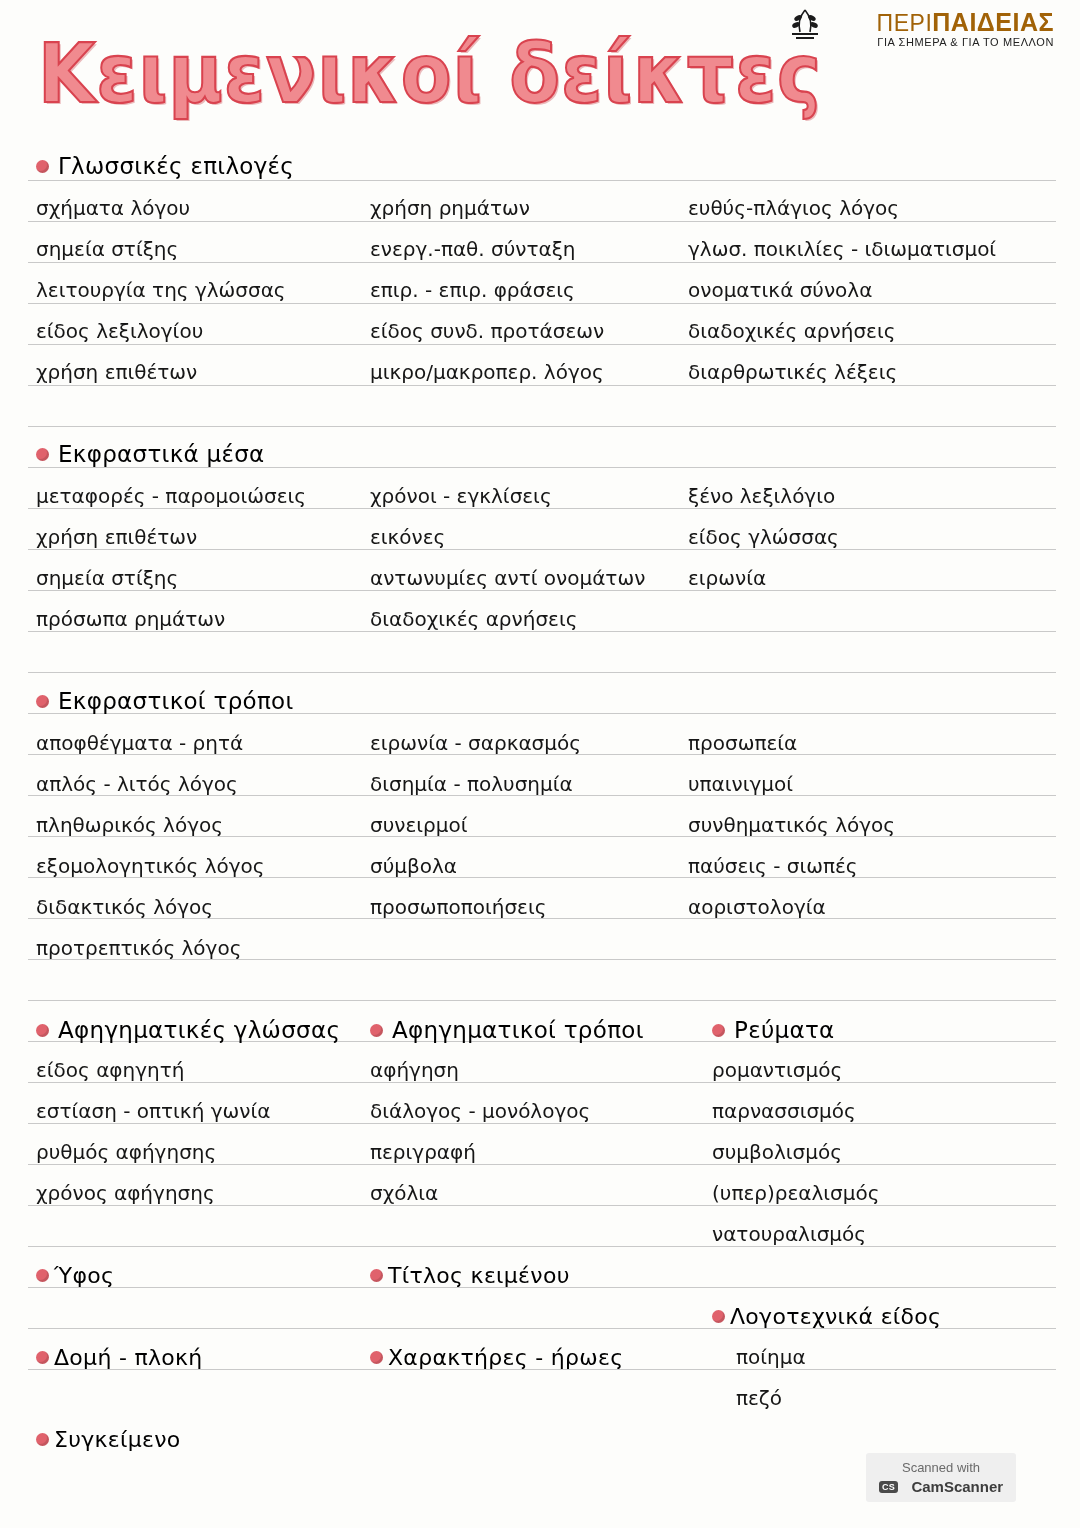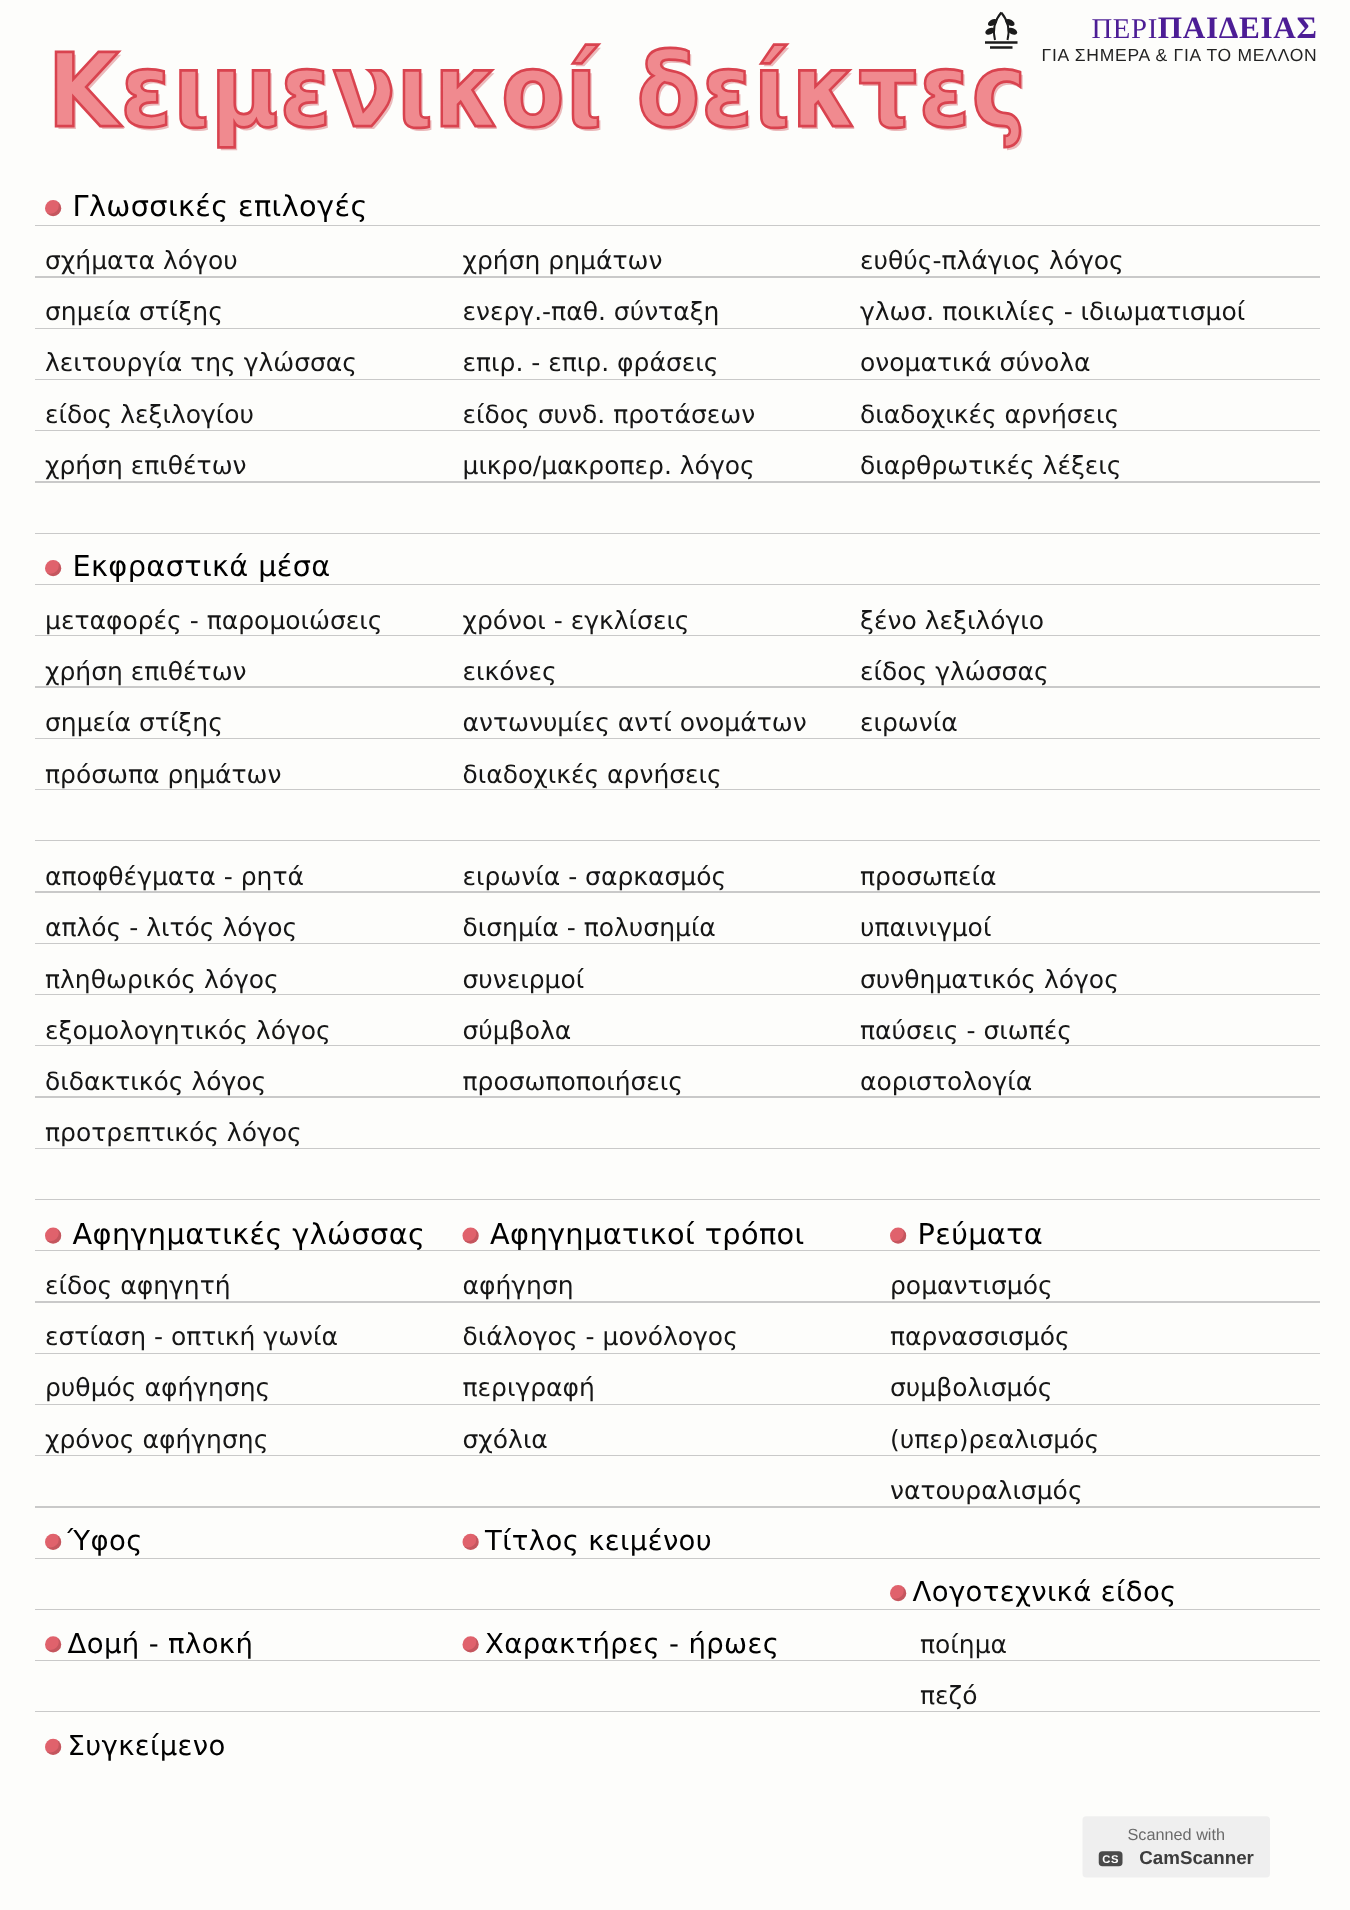--- a/index.html
+++ b/index.html
@@ -47,28 +47,28 @@
   }
   .logo-mark {
     width: 46px; height: 46px;
     position: relative;
     margin-right: 4px;
   }
   .logo-text { line-height: 1; padding-top: 6px; }
   .logo-top {
     font-size: 25px;
     letter-spacing: .5px;
-    font-family: Liberation Serif, serif;
-    color: #4c1d95;
+    font-family: Liberation Sans, sans-serif;
+    color: #a16207;
     margin-left: 45px;
   }
   .logo-top b { font-weight: 800; }
   .logo-top .thin { font-weight: 400; font-size: 23px; }
   .logo-sub {
-    font-size: 14px;
+    font-size: 11px;
     letter-spacing: .6px;
     font-family: "Liberation Sans", sans-serif;
     color: #222;
     margin-top: 2px;
     text-align: right;
   }
   
   .title {
     position: absolute;
     left: 38px;
@@ -255,20 +255,24 @@
           <div class="cell">είδος γλώσσας</div>
           <div class="cell">ειρωνία</div>
           <div class="cell"></div>
         </div>
       </div>
     </div>
 
     <div class="gap"></div>
 
     <div class="section">
+      <div class="sec-head">
+        <span class="bullet"></span>
+        <span class="sec-title">Εκφραστικοί τρόποι</span>
+      </div>
       <div class="cols">
         <div>
           <div class="cell">αποφθέγματα - ρητά</div>
           <div class="cell">απλός - λιτός λόγος</div>
           <div class="cell">πληθωρικός λόγος</div>
           <div class="cell">εξομολογητικός λόγος</div>
           <div class="cell">διδακτικός λόγος</div>
           <div class="cell">προτρεπτικός λόγος</div>
         </div>
         <div>

